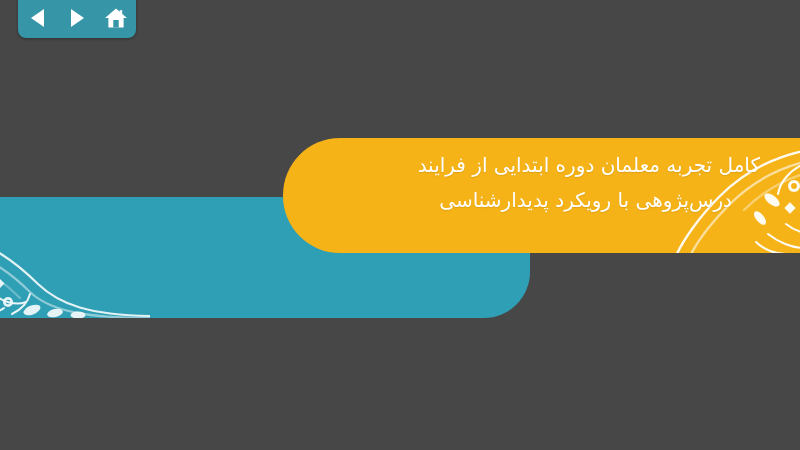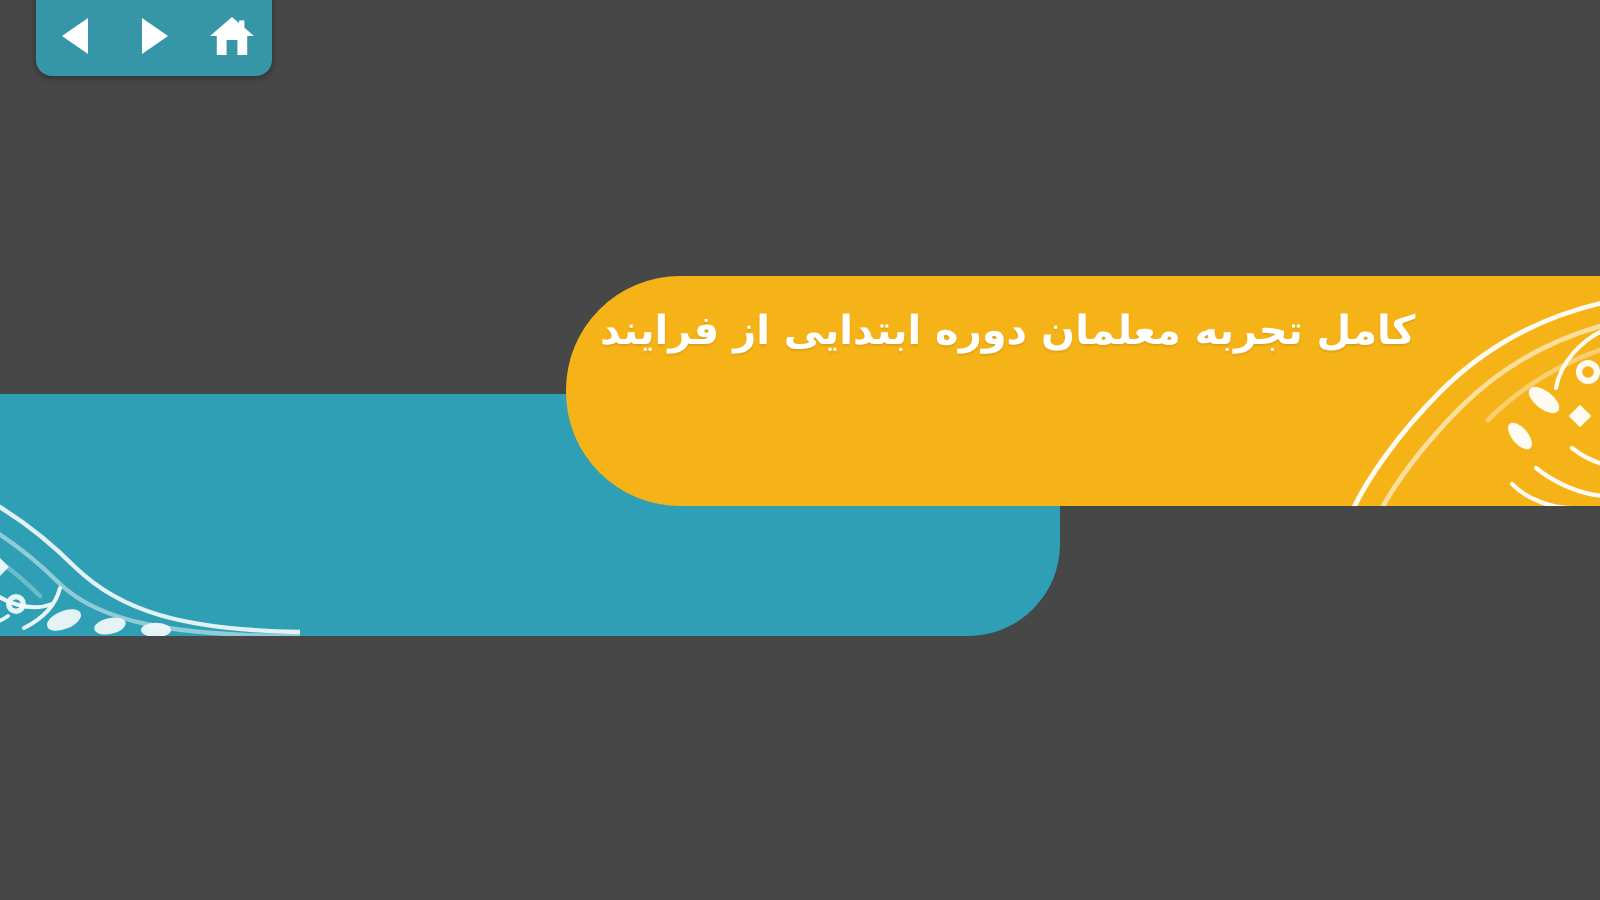--- a/index.html
+++ b/index.html
@@ -91,26 +91,26 @@
     pointer-events: none;
   }
 
   
   #title-block {
     position: absolute;
     left: 300px;
     top: 148px;
     width: 460px;
     z-index: 30;
-    text-align: left;
+    text-align: right;
     direction: rtl;
     color: #ffffff;
     font-family: "DejaVu Sans", sans-serif;
     font-size: 20px;
-    font-weight: 700;
+    font-weight: 400;
     line-height: 1.75;
     letter-spacing: 0px;
     text-shadow: 0 1px 1px rgba(140,90,0,0.18);
   }
   .title-line { display: block; white-space: nowrap; }
   #title-line-2 { margin-right: 28px; }
 </style>
 </head>
 <body>
 
@@ -205,15 +205,16 @@
         <path d="M118 86 C128 94 142 98 154 94"></path>
         <path d="M100 96 C110 104 124 110 136 110"></path>
         <path d="M172 66 C166 76 164 88 168 98"></path>
         <path d="M88 104 C96 112 108 116 118 116"></path>
       </g>
     </svg>
   </div>
 
   <div id="title-block">
     <span class="title-line" id="title-line-1">کامل تجربه معلمان دوره ابتدایی از فرایند</span>
+    <span class="title-line" id="title-line-2">درس‌پژوهی با رویکرد پدیدارشناسی</span>
   </div>
 
 </div>
 
 </body></html>

